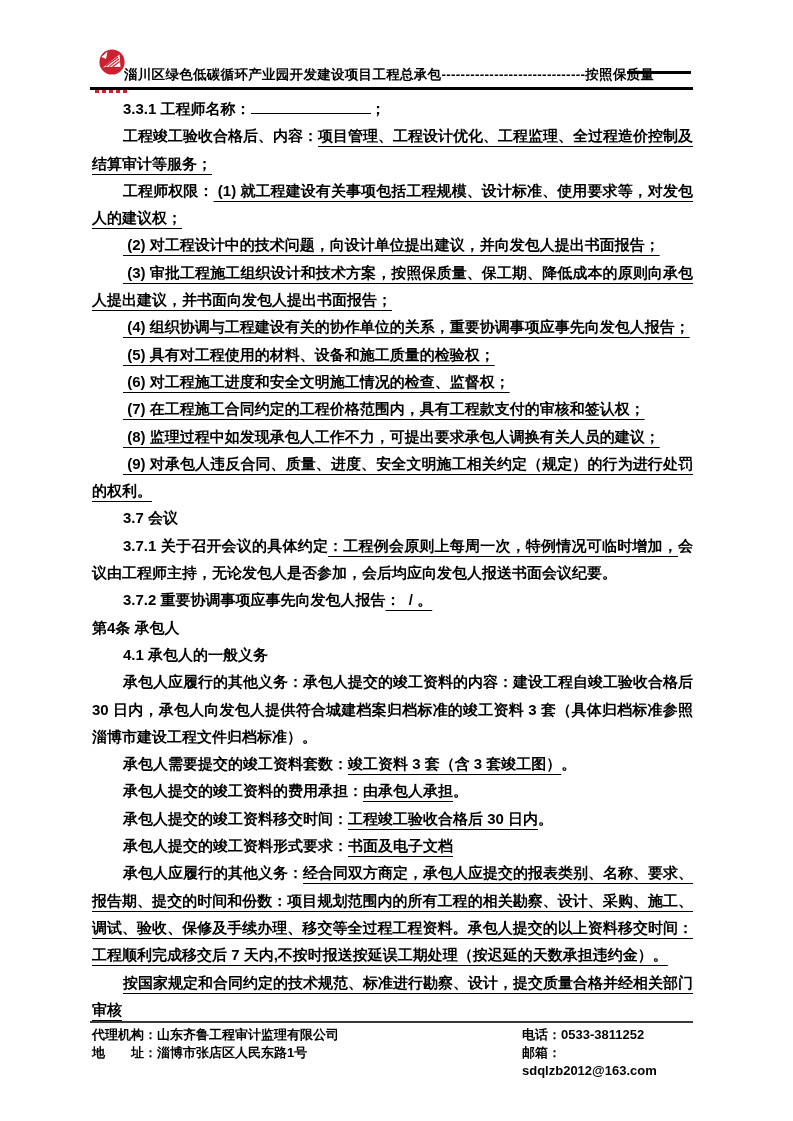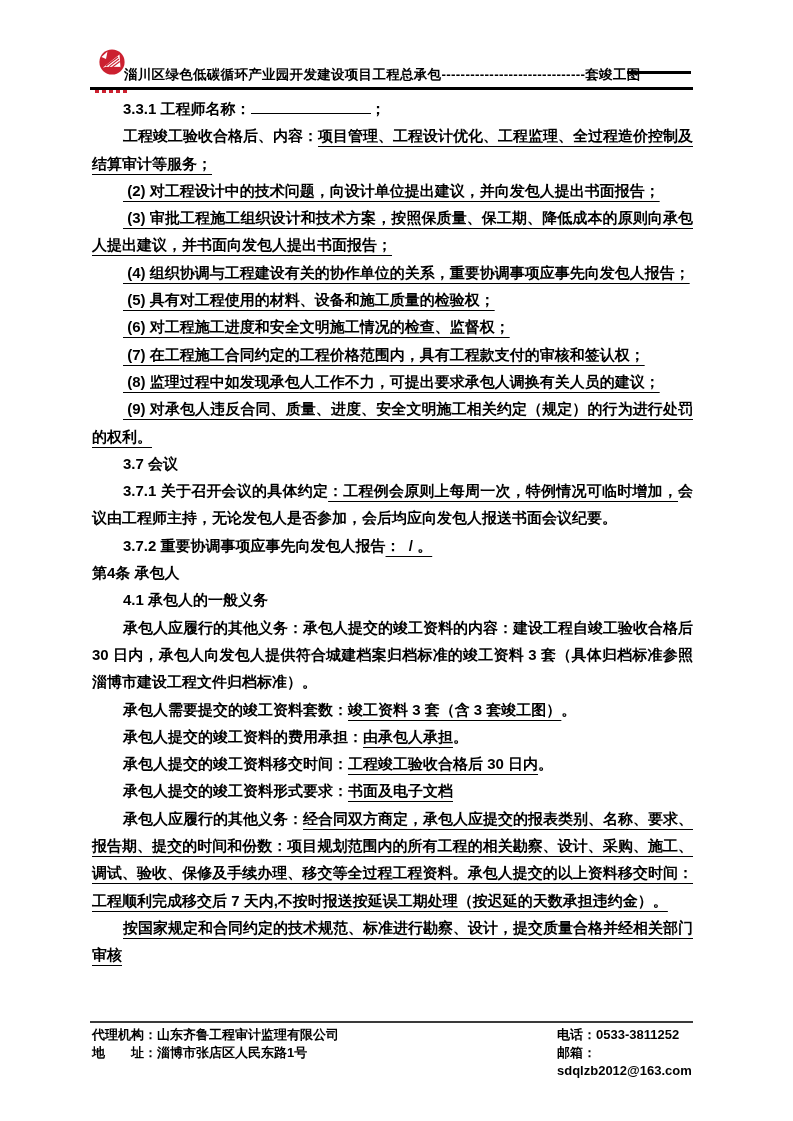--- a/index.html
+++ b/index.html
@@ -30,21 +30,21 @@
   p.para.indent { text-indent:31px; }
   .u { text-decoration:underline; text-decoration-thickness:1.4px; text-underline-offset:4.5px; }
   .blank { display:inline-block; height:0.9em; border-bottom:1.6px solid var(--ink); }
 
   
   .footer-rule { position:absolute; left:90px; top:1021px; width:603px; height:2px; background:#3a3a3a; }
   .footer-grid {
     position:absolute; left:92px; top:1026px; width:601px;
     font-size:13px; font-weight:bold; line-height:18px;
   }
-  .footer-row { display:flex;gap:35px; }
+  .footer-row { display:flex; }
   .fcell-left { width:430px; }
   .fcell-right { flex:1; }
 </style>
 </head>
 <body>
 
 <div class="page">
 
   <header>
     <span class="logo">
@@ -60,28 +60,29 @@
     </span>
     <span class="logo-caption">
       <svg viewBox="0 0 36 5" width="36" height="5" aria-hidden="true">
         <rect x="1" y="1" width="4" height="3" fill="currentColor"></rect>
         <rect x="8" y="1" width="4" height="3" fill="currentColor"></rect>
         <rect x="15" y="1" width="4" height="3" fill="currentColor"></rect>
         <rect x="22" y="1" width="4" height="3" fill="currentColor"></rect>
         <rect x="29" y="1" width="4" height="3" fill="currentColor"></rect>
       </svg>
     </span>
-    <div class="header-title"><span>淄川区绿色低碳循环产业园开发建设项目工程总承包</span><span>------------------------------</span><span>套竣工图</span></div>
+    <div class="header-title"><span>淄川区绿色低碳循环产业园开发建设项目工程总承包</span><span>------------------------------</span><span>按照保质量</span></div>
     <div class="header-short-rule"></div>
     <div class="header-rule"></div>
   </header>
 
   <main class="doc-body">
       <p class="para indent"><span>3.3.1 工程师名称：</span><span class="blank" style="width: 120px;"></span><span>；</span></p>
       <p class="para indent"><span>工程竣工验收合格后、内容：</span><span class="u">项目管理、工程设计优化、工程监理、全过程造价控制及结算审计等服务；</span></p>
+      <p class="para indent"><span>工程师权限：</span><span class="u">&nbsp;(1) 就工程建设有关事项包括工程规模、设计标准、使用要求等，对发包人的建议权；</span></p>
       <p class="para indent"><span class="u">&nbsp;(2) 对工程设计中的技术问题，向设计单位提出建议，并向发包人提出书面报告；</span></p>
       <p class="para indent"><span class="u">&nbsp;(3) 审批工程施工组织设计和技术方案，按照保质量、保工期、降低成本的原则向承包人提出建议，并书面向发包人提出书面报告；</span></p>
       <p class="para indent"><span class="u">&nbsp;(4) 组织协调与工程建设有关的协作单位的关系，重要协调事项应事先向发包人报告；</span></p>
       <p class="para indent"><span class="u">&nbsp;(5) 具有对工程使用的材料、设备和施工质量的检验权；</span></p>
       <p class="para indent"><span class="u">&nbsp;(6) 对工程施工进度和安全文明施工情况的检查、监督权；</span></p>
       <p class="para indent"><span class="u">&nbsp;(7) 在工程施工合同约定的工程价格范围内，具有工程款支付的审核和签认权；</span></p>
       <p class="para indent"><span class="u">&nbsp;(8) 监理过程中如发现承包人工作不力，可提出要求承包人调换有关人员的建议；</span></p>
       <p class="para indent"><span class="u">&nbsp;(9) 对承包人违反合同、质量、进度、安全文明施工相关约定（规定）的行为进行处罚的权利。</span></p>
       <p class="para indent heading"><span>3.7 会议</span></p>
       <p class="para indent"><span>3.7.1 关于召开会议的具体约定</span><span class="u">：工程例会原则上每周一次，特例情况可临时增加，</span><span>会议由工程师主持，无论发包人是否参加，会后均应向发包人报送书面会议纪要。</span></p>

